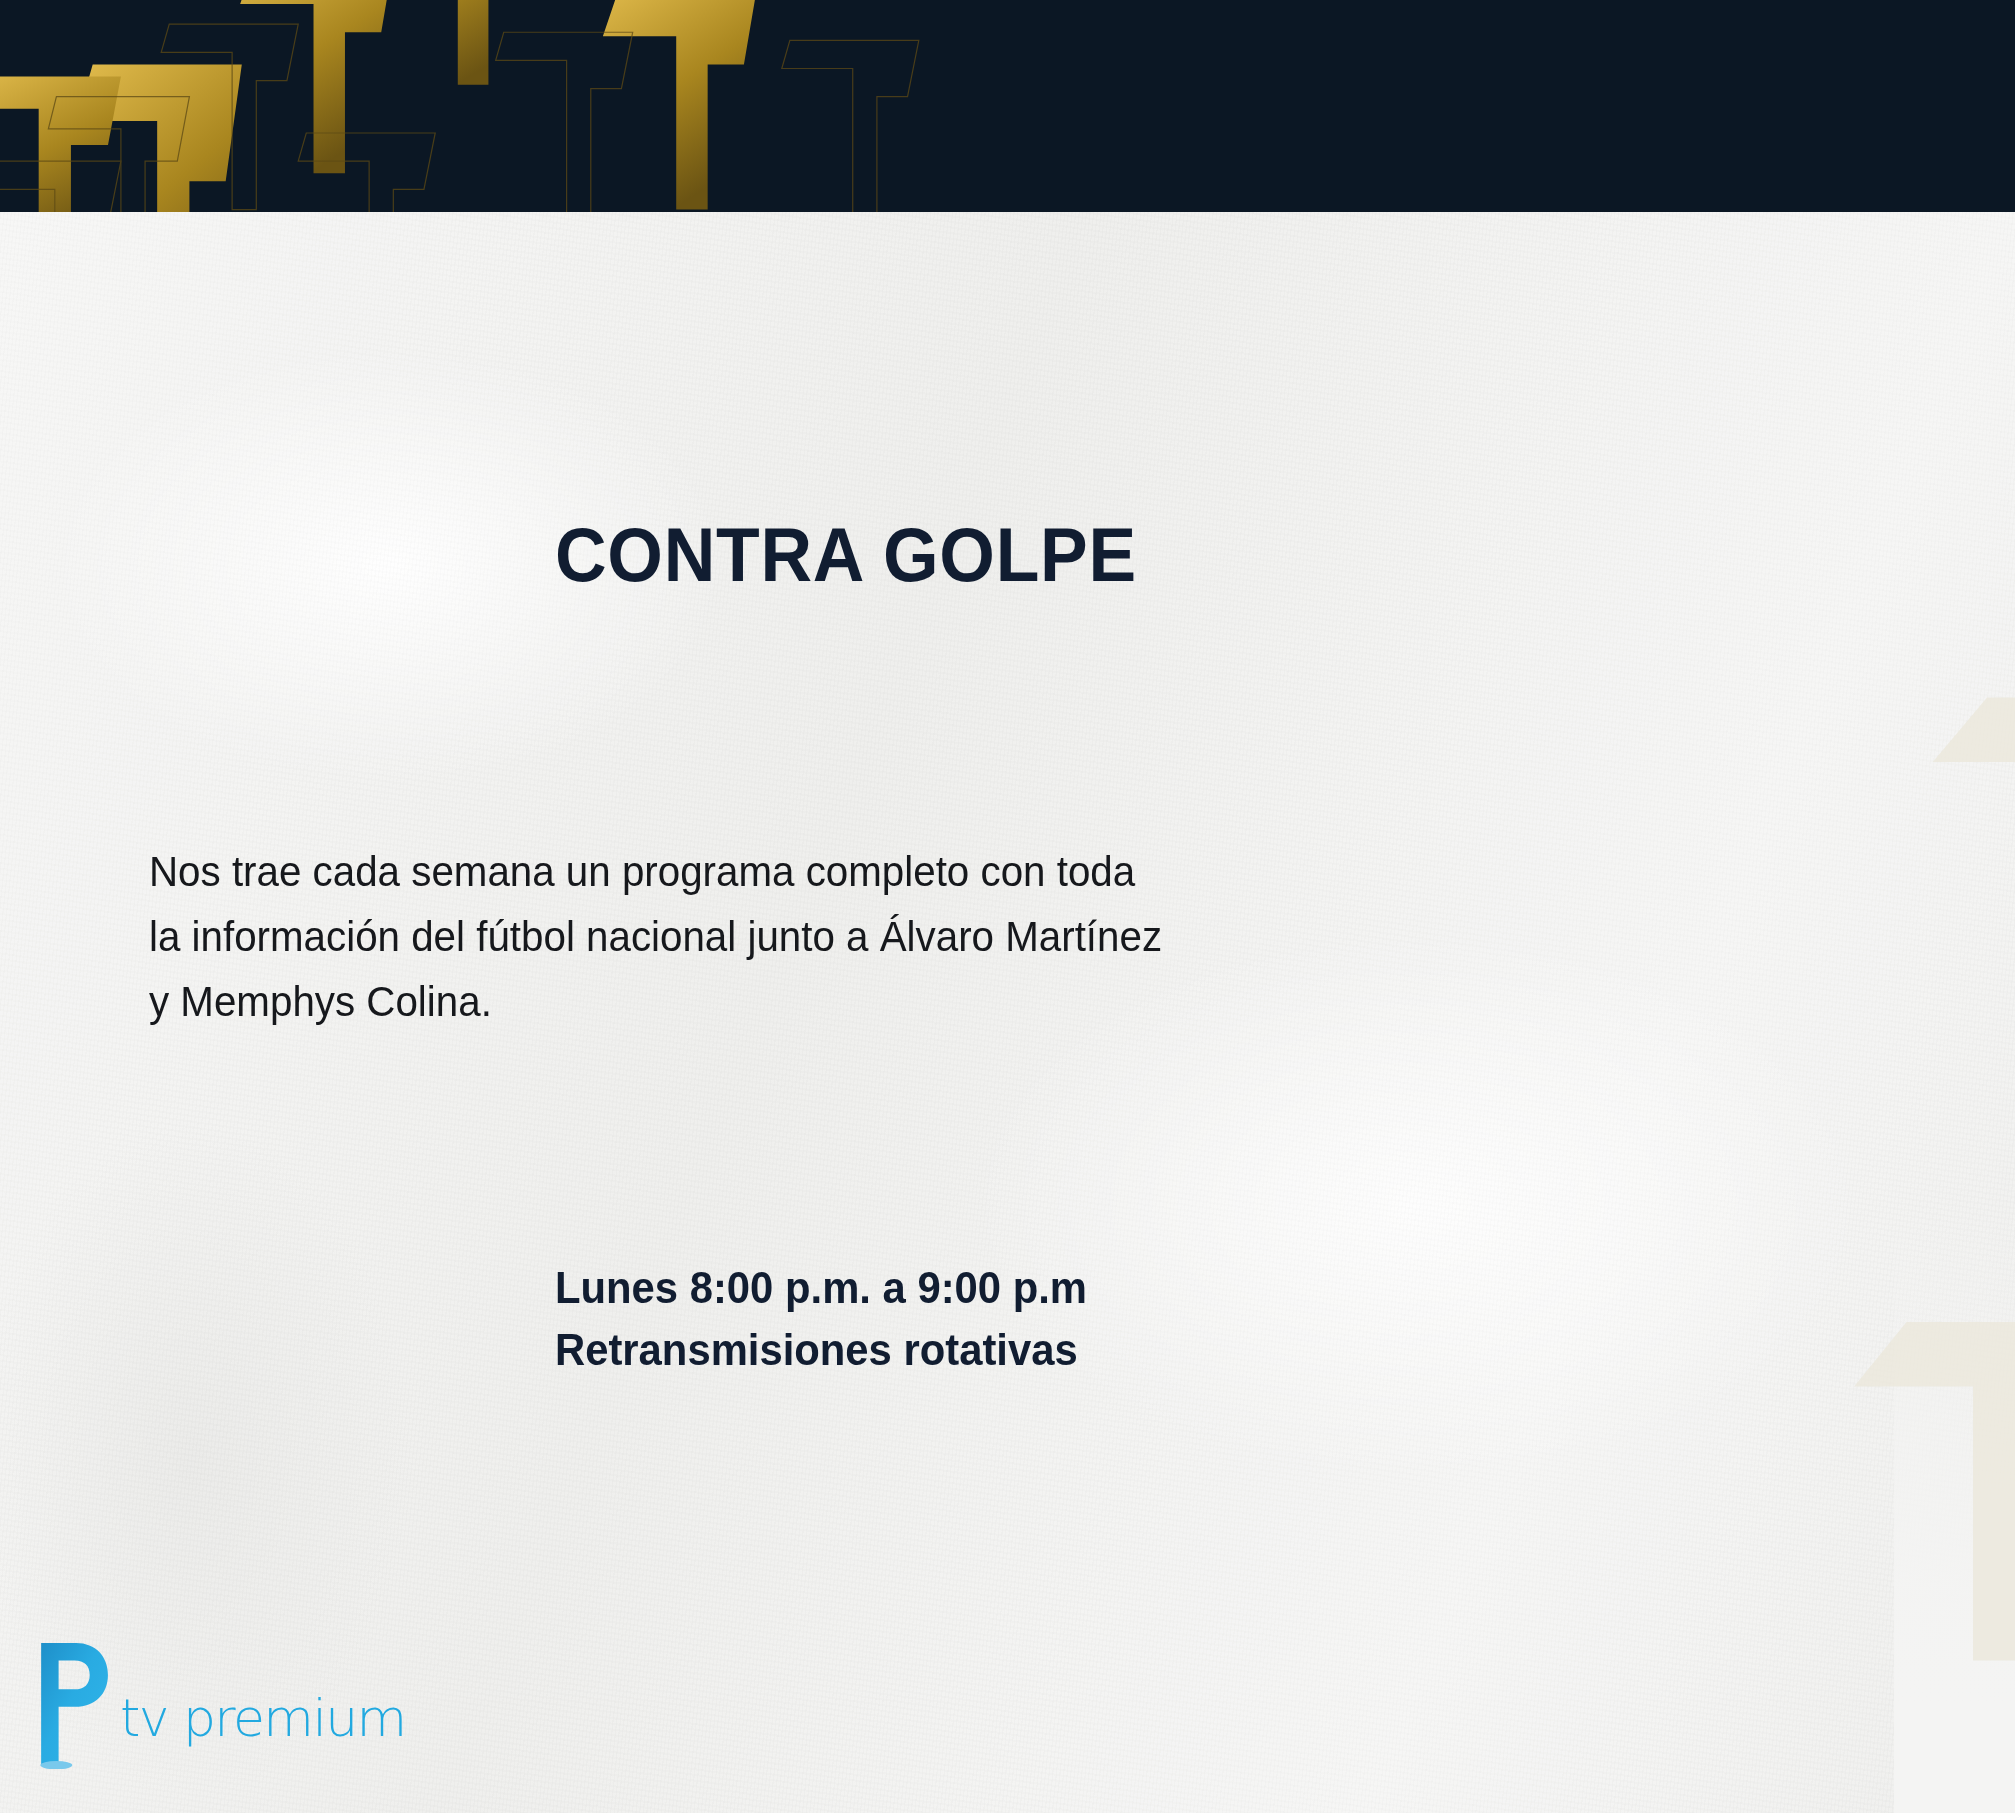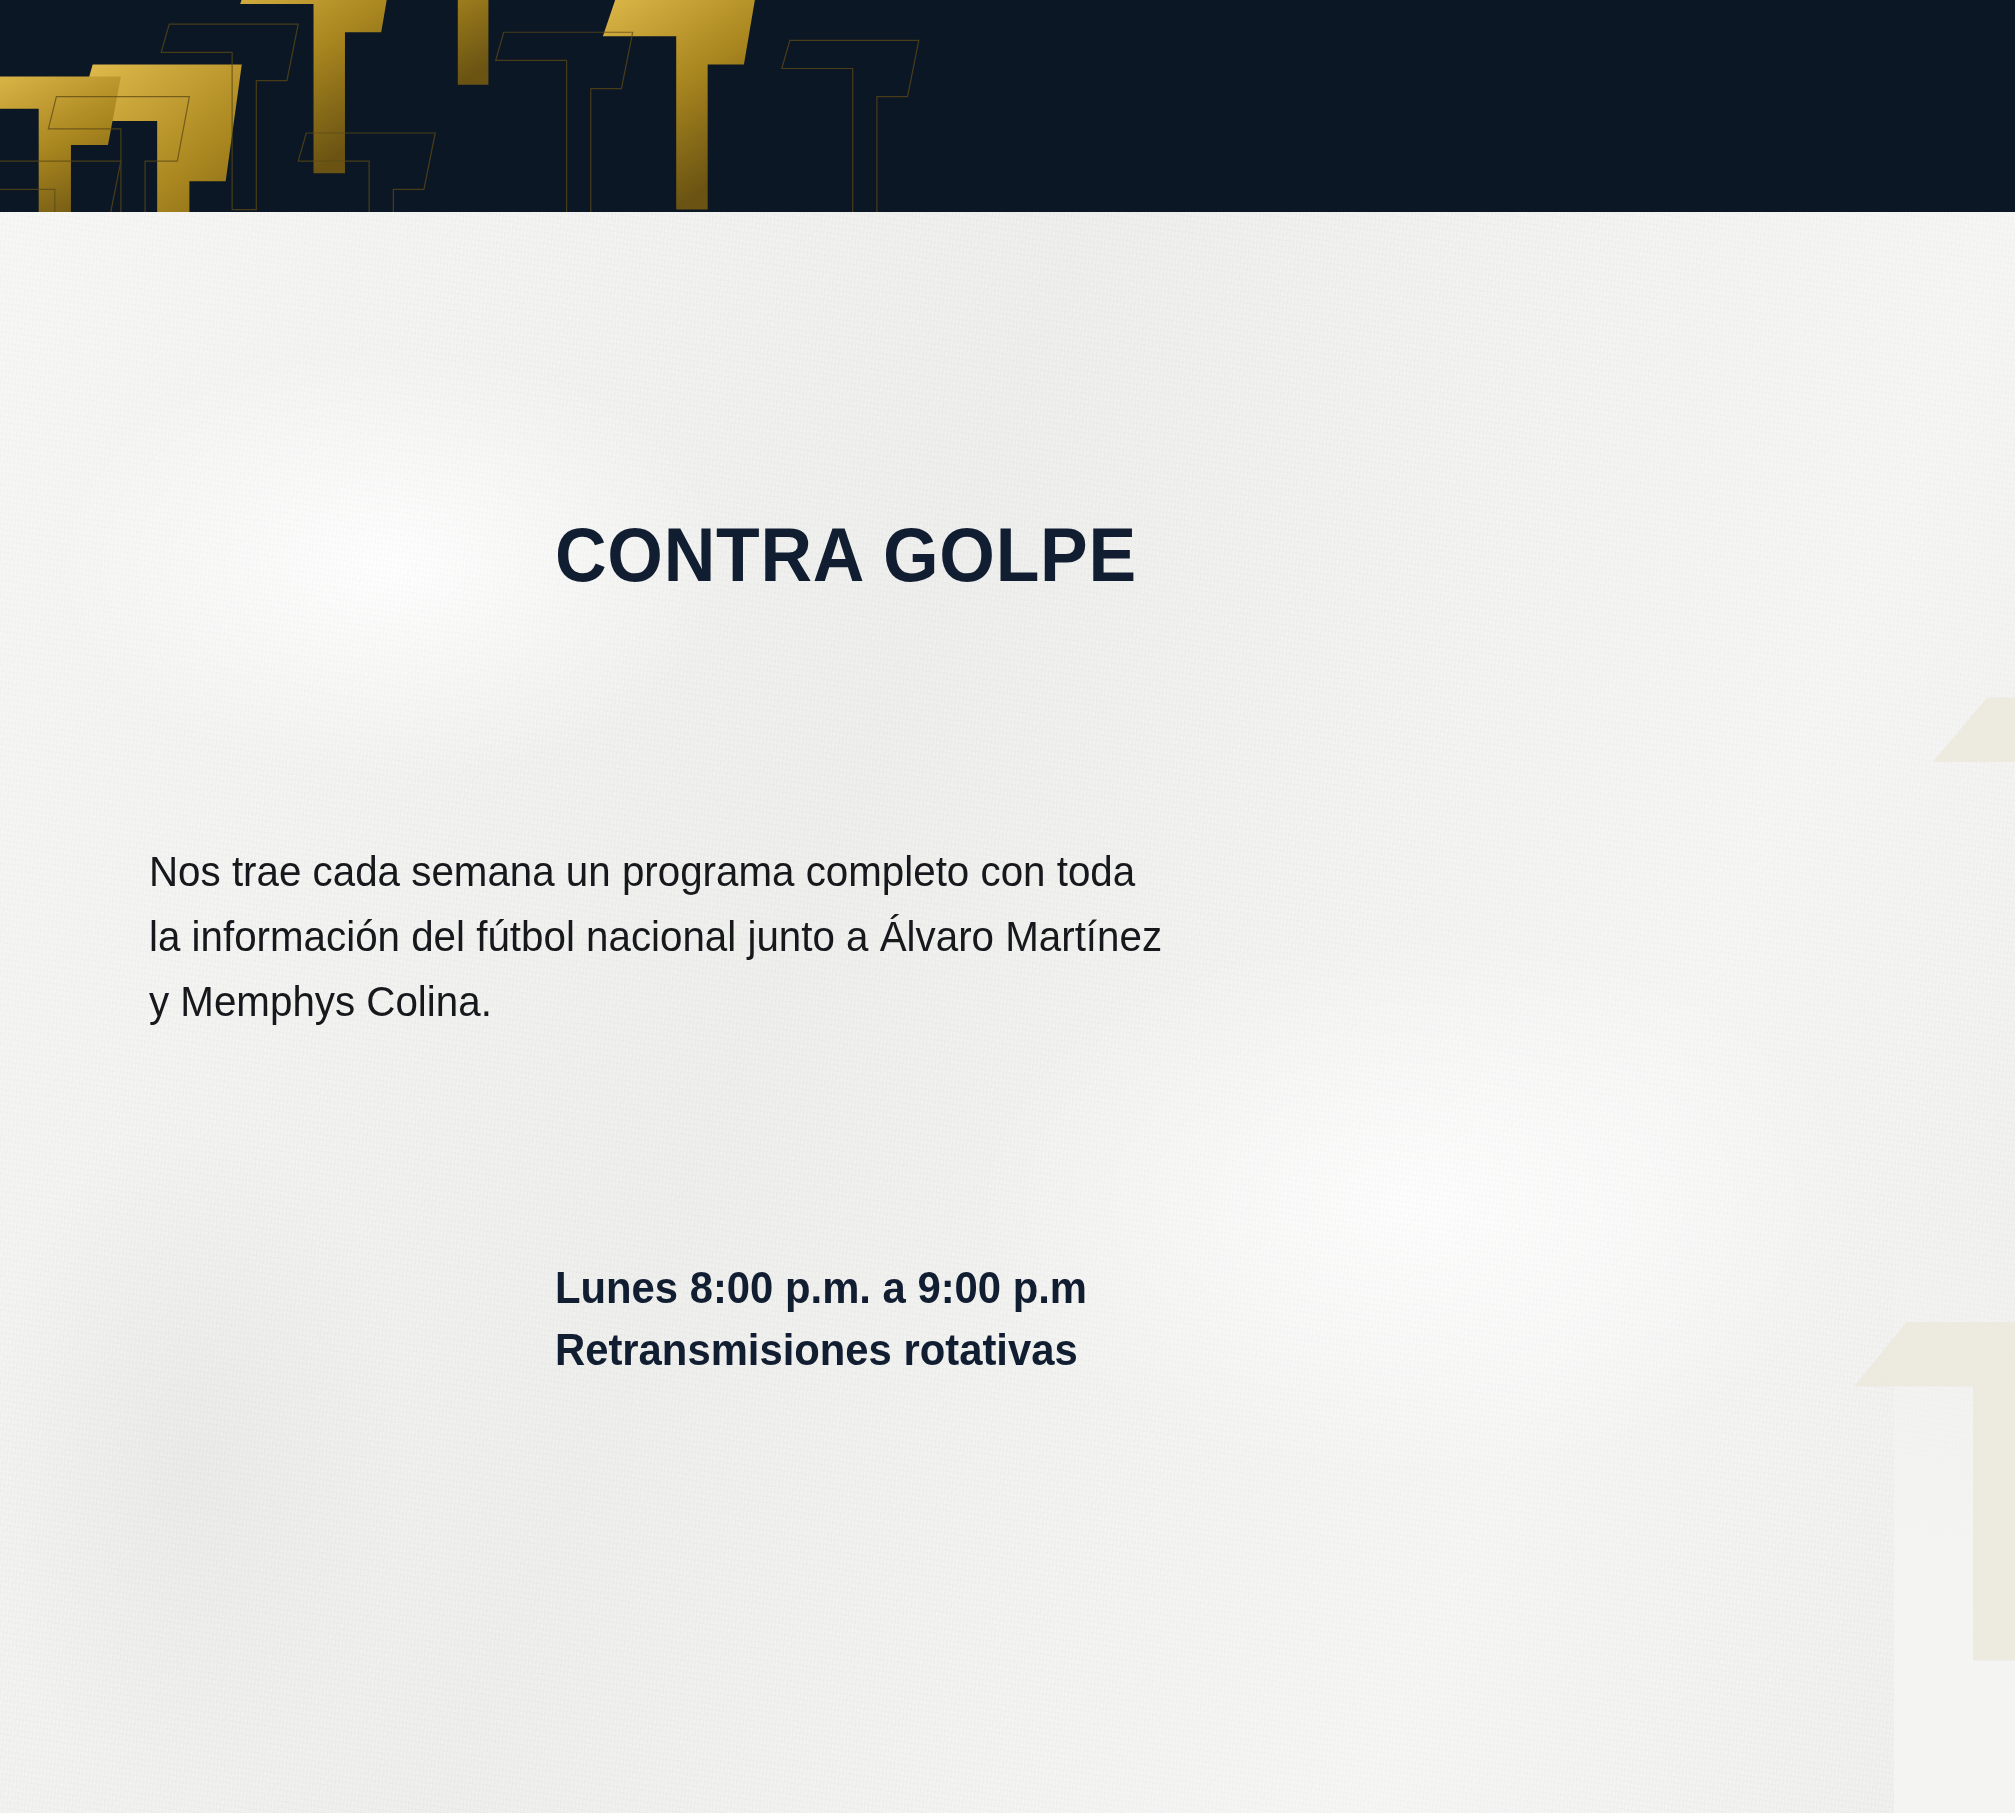--- a/index.html
+++ b/index.html
@@ -206,15 +206,30 @@
   <div class="schedule">
     <span>Lunes 8:00 p.m. a 9:00 p.m</span>
     <span>Retransmisiones rotativas</span>
   </div>
 
   <div class="photo-zone">
 
     <div class="photo-fade"></div>
   </div>
 
+  <div class="tvp">
+    <svg class="p-mark" viewBox="0 0 200 340">
+      <defs>
+        <linearGradient id="pg" x1="0" y1="0" x2="1" y2="1">
+          <stop offset="0%" stop-color="#1e8fc9"></stop>
+          <stop offset="45%" stop-color="#29abe2"></stop>
+          <stop offset="100%" stop-color="#31b6ea"></stop>
+        </linearGradient>
+      </defs>
+      <path d="M20 8 h92 c52 0 84 36 84 84 c0 50 -34 84 -86 84 h-44 v152 h-46 Z
+               M66 54 v76 h42 c26 0 40 -14 40 -38 c0 -24 -14 -38 -40 -38 Z" fill="url(#pg)"></path>
+      <ellipse cx="60" cy="330" rx="42" ry="11" fill="#79c9ec"></ellipse>
+    </svg>
+    <div class="p-word">tv premium</div>
+  </div>
 
 </div>
 
 
 </body></html>

